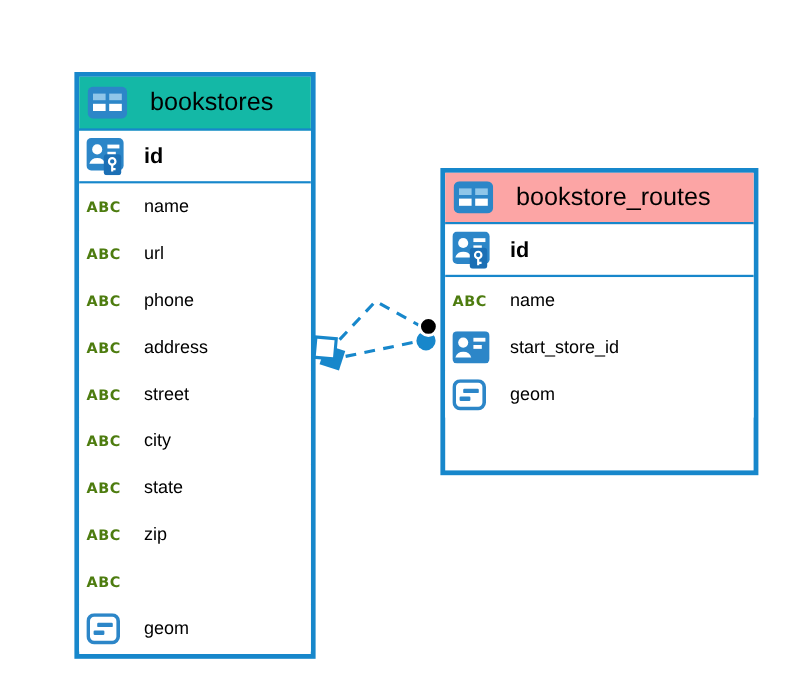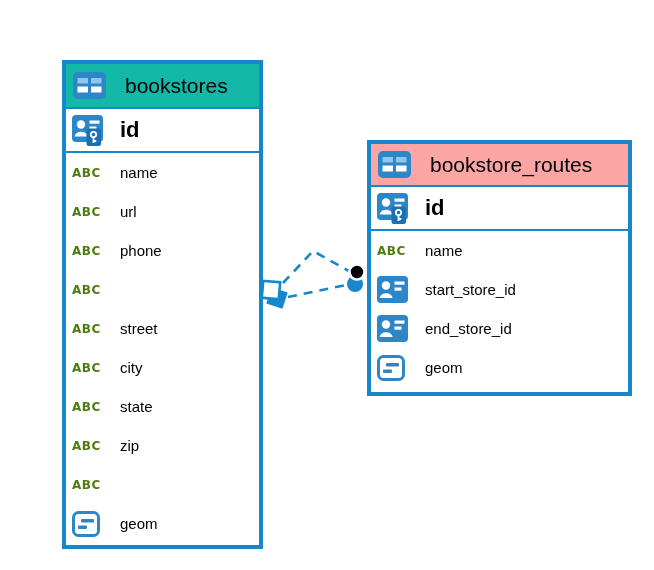--- a/index.html
+++ b/index.html
@@ -21,21 +21,21 @@
     border-bottom:2px solid #1787CB;box-sizing:border-box;
   }
   #tbl-bookstores .thead{height:45px;background:#14b8a6;}
   #tbl-bookstore-routes .thead{height:43px;background:#fca5a5;}
   .tname{font-size:21px;color:#000;white-space:nowrap;}
   .row{
     display:flex;align-items:center;gap:8px;
     padding:0 6px;height:39px;box-sizing:border-box;background:#fff;
   }
   .pk-row{height:44px;border-bottom:2px solid #1787CB;}
-  .pk-label{font-weight:bold;font-size:22px;}
+  .pk-label{font-weight:bold;font-size:18px;}
   .col-label{font-size:15px;white-space:nowrap;}
   .icon-box{
     flex:0 0 40px;width:40px;display:flex;align-items:center;
     justify-content:flex-start;
   }
   .abc{
     font-family:"DejaVu Sans", sans-serif;
     font-weight:bold;font-size:12px;letter-spacing:0.5px;
     color:#4d7c0f;line-height:1;
   }
@@ -97,20 +97,21 @@
     <div class="row">
       <span class="icon-box">
           <span class="abc">ABC</span>
         </span>
       <span class="col-label">phone</span>
     </div>
     <div class="row">
       <span class="icon-box">
           <span class="abc">ABC</span>
         </span>
+      <span class="col-label">address</span>
     </div>
     <div class="row">
       <span class="icon-box">
           <span class="abc">ABC</span>
         </span>
       <span class="col-label">street</span>
     </div>
     <div class="row">
       <span class="icon-box">
           <span class="abc">ABC</span>
@@ -189,32 +190,20 @@
           <circle cx="9" cy="9.5" r="4.2" fill="#ffffff"></circle>
           <path d="M2.5 22 a6.8 6.3 0 0 1 13.2 0 z" fill="#ffffff"></path>
           <rect x="17.5" y="5.5" width="10" height="3.2" fill="#ffffff"></rect>
           <rect x="17.5" y="11.5" width="7" height="3.2" fill="#ffffff"></rect>
         </svg>
       </span>
       <span class="col-label">start_store_id</span>
     </div>
     <div class="row">
       <span class="icon-box">
-        <svg width="31" height="27" viewBox="0 0 31 27">
-          <rect x="0" y="0" width="31" height="27" rx="4" fill="#2C86C8"></rect>
-          <circle cx="9" cy="9.5" r="4.2" fill="#ffffff"></circle>
-          <path d="M2.5 22 a6.8 6.3 0 0 1 13.2 0 z" fill="#ffffff"></path>
-          <rect x="17.5" y="5.5" width="10" height="3.2" fill="#ffffff"></rect>
-          <rect x="17.5" y="11.5" width="7" height="3.2" fill="#ffffff"></rect>
-        </svg>
-      </span>
-      <span class="col-label">end_store_id</span>
-    </div>
-    <div class="row">
-      <span class="icon-box">
         <svg width="28" height="26" viewBox="0 0 28 26">
           <rect x="1.5" y="1.5" width="25" height="23" rx="5" fill="#ffffff" stroke="#2C86C8" stroke-width="3"></rect>
           <rect x="9" y="8" width="13" height="3.6" rx="1" fill="#2C86C8"></rect>
           <rect x="6" y="14.5" width="9" height="3.6" rx="1" fill="#2C86C8"></rect>
         </svg>
       </span>
       <span class="col-label">geom</span>
     </div>
   </div>
 

